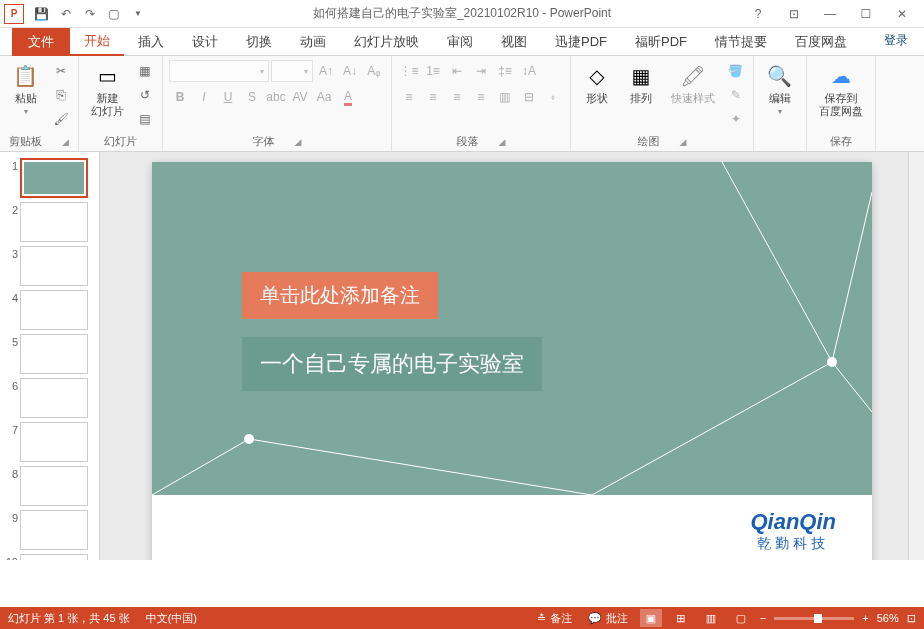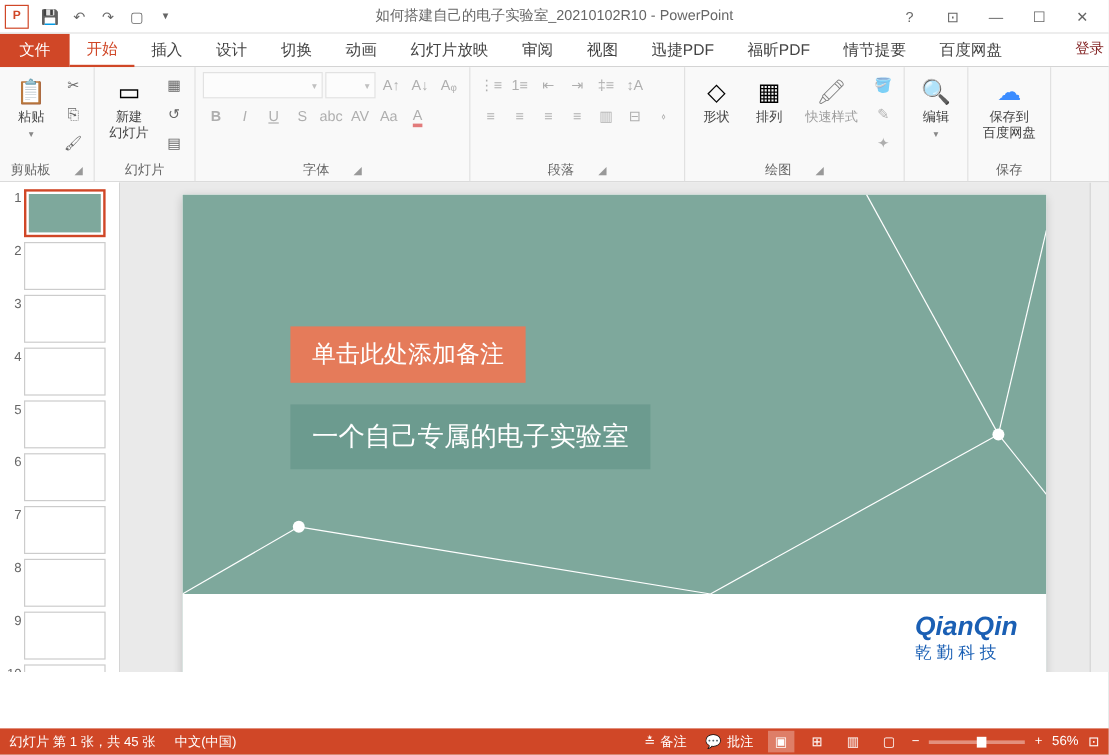--- a/index.html
+++ b/index.html
@@ -6,24 +6,24 @@
     body { font-family: "Microsoft YaHei", sans-serif; font-size: 12px; background: #fff; width: 924px; height: 629px; overflow: hidden; display: flex; flex-direction: column; }
     
     
     .titlebar { height: 28px; background: #fff; display: flex; align-items: center; border-bottom: 1px solid #e1e1e1; position: relative; }
     .app-icon { width: 20px; height: 20px; margin: 0 4px; display: flex; align-items: center; justify-content: center; color: #d04727; font-weight: bold; font-size: 10px; border: 1px solid #d04727; }
     .qat { display: flex; gap: 4px; margin-left: 4px; }
     .qat-btn { width: 20px; height: 20px; display: flex; align-items: center; justify-content: center; cursor: pointer; color: #666; }
     .title-text { position: absolute; left: 50%; transform: translateX(-50%); color: #666; font-size: 12px; }
     .title-controls { margin-left: auto; display: flex; gap: 8px; padding-right: 8px; }
     .title-ctrl { width: 28px; height: 20px; display: flex; align-items: center; justify-content: center; cursor: pointer; color: #666; }
-    .login { position: absolute; right: 4px; top: 32px; color: #7f1d1d; font-size: 12px; cursor: pointer; }
-    
-    
-    .ribbon-tabs { height: 28px; display: flex; align-items: center; background: #fff; border-bottom: 1px solid #d4d4d4; }
+    .login { position: absolute; right: 16px; top: 32px; color: #0c4a6e; font-size: 12px; cursor: pointer; }
+    
+    
+    .ribbon-tabs { height: 28px; display: flex; align-items: center; background: #fff; border-bottom: 1px solid #d4d4d4; padding-left: 12px; }
     .file-tab { background: #d04727; color: #fff; padding: 0 16px; height: 28px; display: flex; align-items: center; cursor: pointer; font-size: 13px; }
     .tab { padding: 0 14px; height: 28px; display: flex; align-items: center; cursor: pointer; color: #444; font-size: 13px; }
     .tab.active { color: #d04727; border-bottom: 2px solid #d04727; }
     
     
     .ribbon { height: 96px; background: #f9f9f9; border-bottom: 1px solid #d4d4d4; display: flex; }
     .ribbon-group { border-right: 1px solid #e1e1e1; padding: 4px 6px 2px; display: flex; flex-direction: column; }
     .group-content { flex: 1; display: flex; align-items: flex-start; gap: 4px; }
     .group-label { text-align: center; color: #666; font-size: 11px; padding-top: 2px; display: flex; justify-content: center; align-items: center; gap: 20px; }
     .group-launcher { font-size: 9px; color: #999; cursor: pointer; }
@@ -59,21 +59,21 @@
     .slide-canvas { flex: 1; display: flex; align-items: center; justify-content: center; padding: 10px; position: relative; }
     .slide { width: 720px; height: 405px; background: #fff; box-shadow: 0 2px 8px rgba(0,0,0,0.2); position: relative; overflow: hidden; }
     .slide-bg { position: absolute; inset: 0; background: #7ea89c; }
     .slide-bg::after { content: ""; position: absolute; bottom: 0; left: 0; right: 0; height: 72px; background: #fff; }
     
     
     .poly-lines { position: absolute; inset: 0; }
     
     .slide-title1 { position: absolute; left: 90px; top: 110px; background: #e57b5a; color: #fff; padding: 10px 18px; font-size: 20px; }
     .slide-title2 { position: absolute; left: 90px; top: 175px; background: #6c9b8f; color: #fff; padding: 12px 18px; font-size: 22px; }
-    .slide-logo { position: absolute; right: 24px; bottom: 14px; text-align: left; }
+    .slide-logo { position: absolute; right: 36px; bottom: 14px; text-align: center; }
     .logo-text { color: #1a5fb4; font-size: 22px; font-weight: bold; font-style: italic; }
     .logo-sub { color: #1a5fb4; font-size: 14px; letter-spacing: 4px; }
     
     .scrollbar-v { width: 16px; background: #f0f0f0; border-left: 1px solid #d4d4d4; position: absolute; right: 0; top: 0; bottom: 0; }
     .notes-pane { height: 26px; background: #fff; border-top: 1px solid #d4d4d4; padding: 4px 10px; color: #ef4444; font-size: 12px; }
     
     
     .statusbar { height: 22px; background: #d04727; color: #fff; display: flex; align-items: center; padding: 0 8px; font-size: 11px; margin-top: 47px; }
     .status-left { display: flex; gap: 16px; }
     .status-right { margin-left: auto; display: flex; align-items: center; gap: 8px; }

